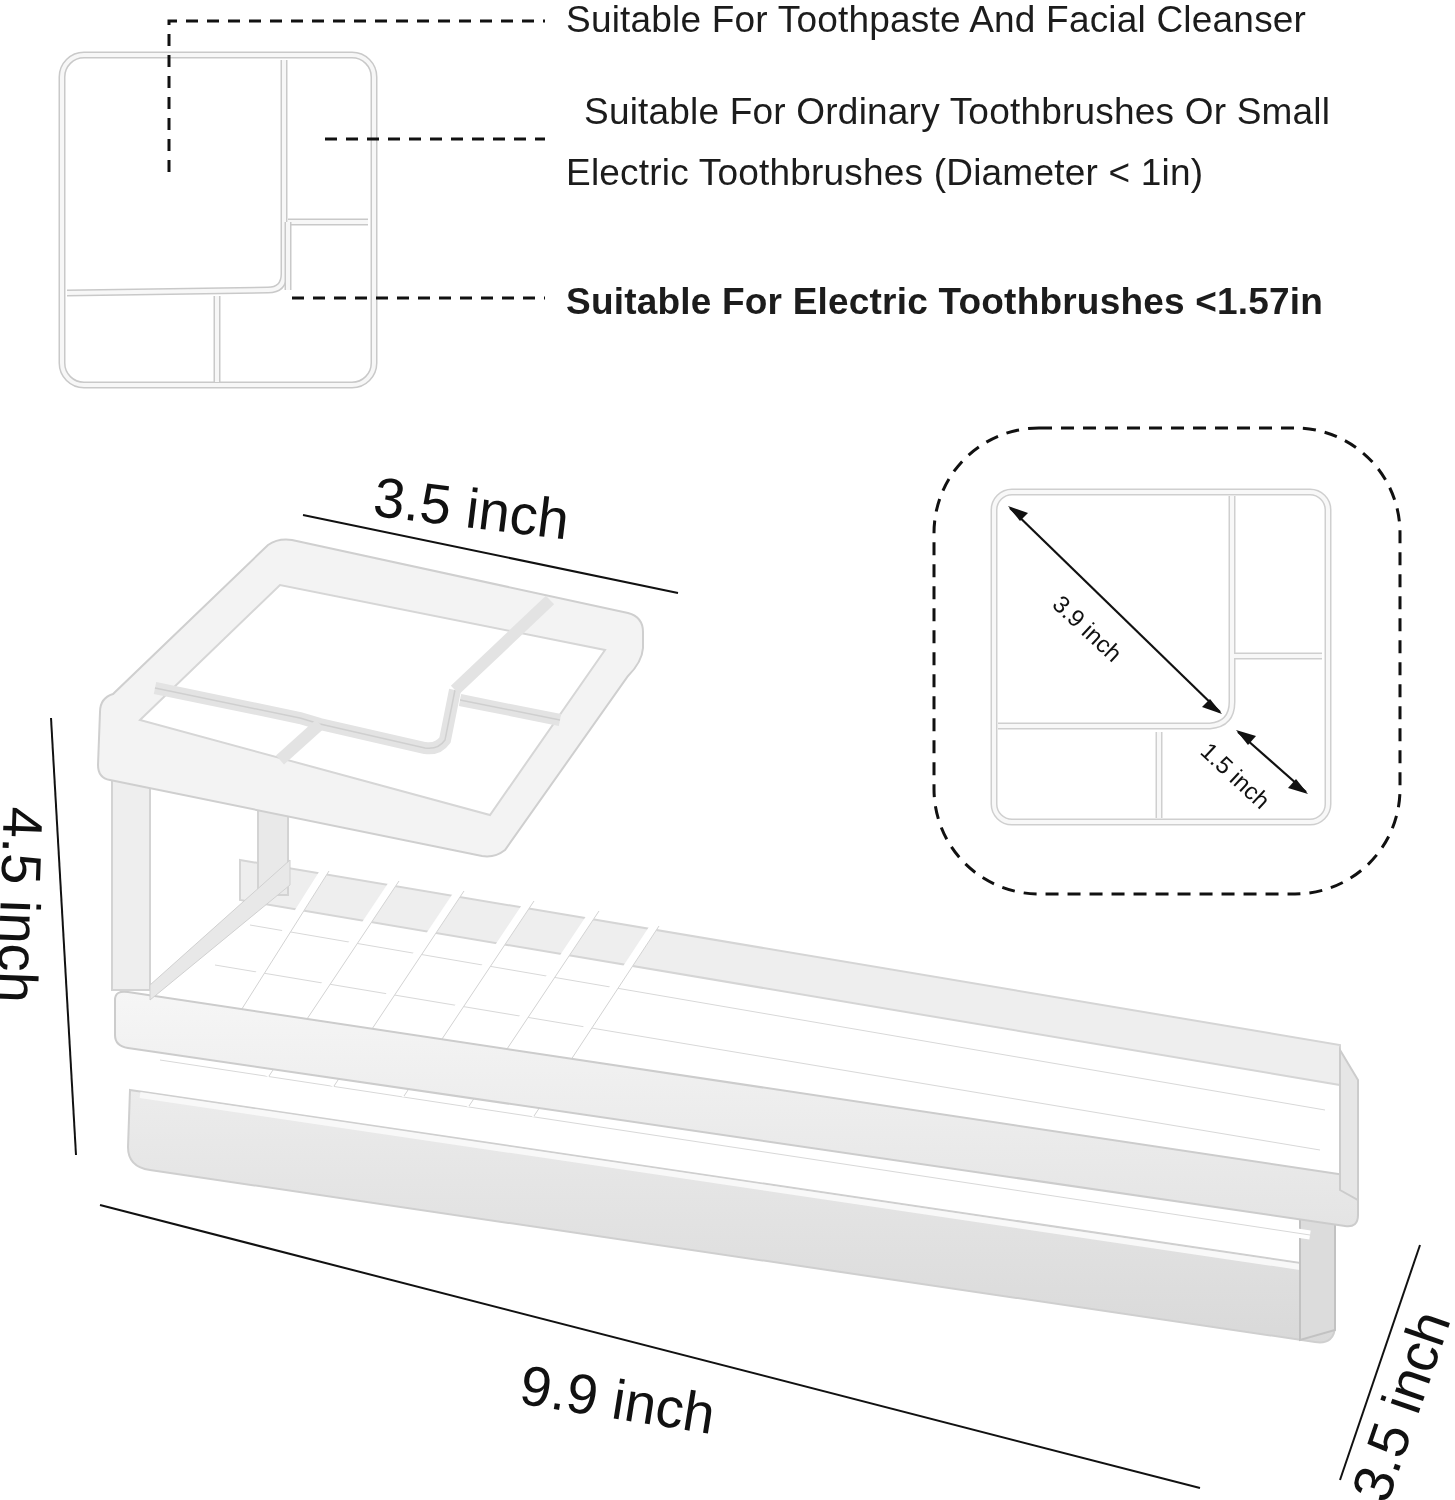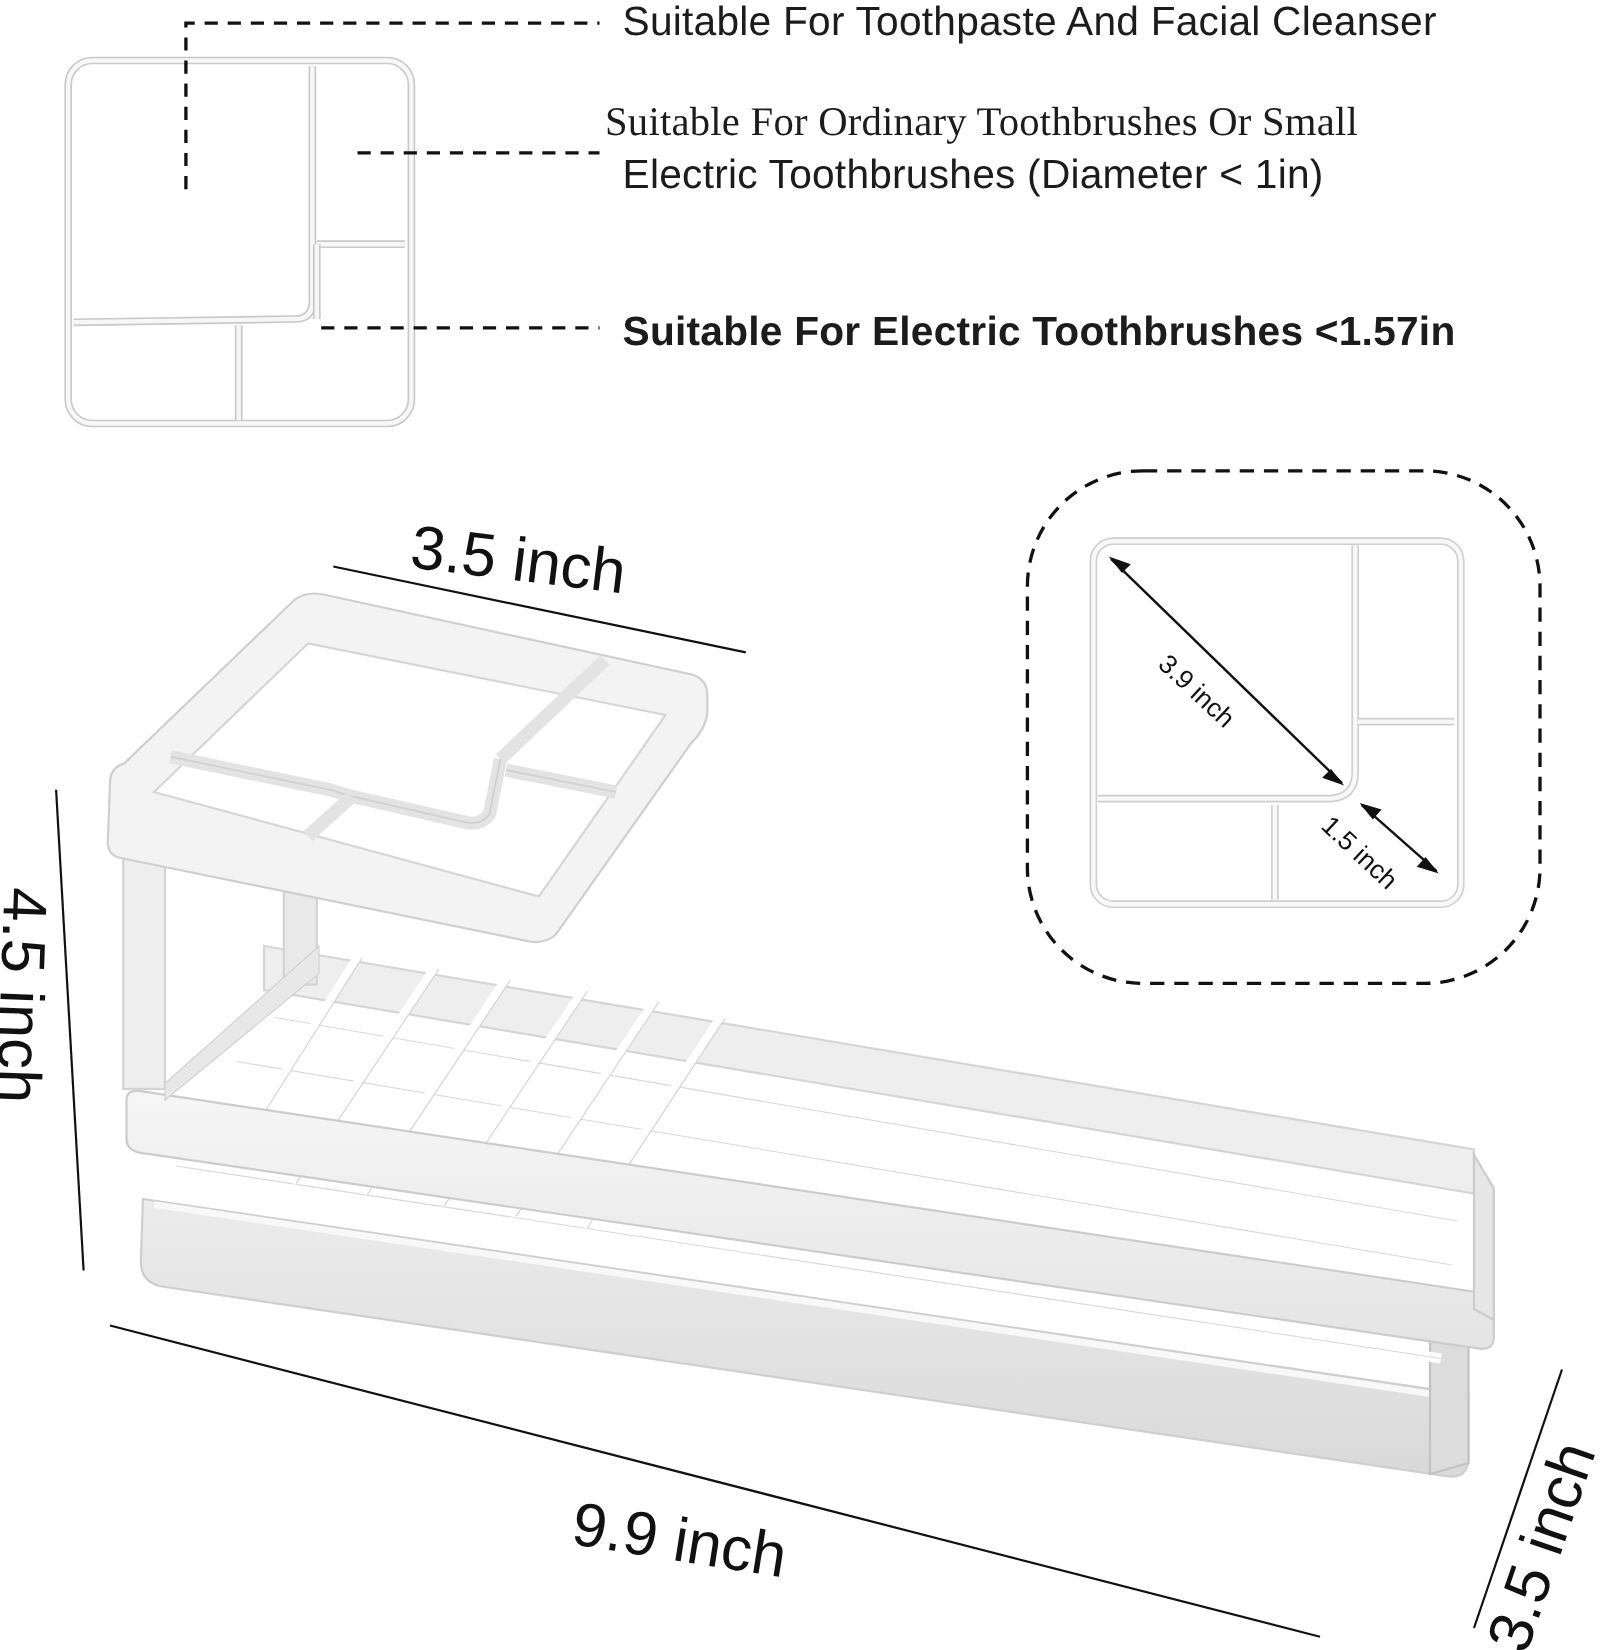--- a/index.html
+++ b/index.html
@@ -31,22 +31,22 @@
     <line x1="217" y1="296" x2="217" y2="382" stroke="#c9c9c9" stroke-width="7"></line>
     <line x1="217" y1="296" x2="217" y2="382" stroke="#f7f7f7" stroke-width="4"></line>
 
     <path d="M169 172 L169 21 L545 21" fill="none" stroke="#111" stroke-width="3" stroke-dasharray="12 9"></path>
     <line x1="325" y1="139" x2="545" y2="139" stroke="#111" stroke-width="3" stroke-dasharray="12 9"></line>
     <line x1="292" y1="298" x2="545" y2="298" stroke="#111" stroke-width="3" stroke-dasharray="12 9"></line>
   </svg>
 </div>
 
 <div class="abs callout-text" style="left:566px;top:-4px;">Suitable For Toothpaste And Facial Cleanser</div>
-<div class="abs callout-text" style="left:550px;top:88px;font-family:Liberation Serif, serif;">Suitable For Ordinary Toothbrushes Or Small</div>
-<div class="abs callout-text" style="left:566px;top:135px;">Electric Toothbrushes (Diameter &lt; 1in)</div>
+<div class="abs callout-text" style="left:584px;top:88px;">Suitable For Ordinary Toothbrushes Or Small</div>
+<div class="abs callout-text" style="left:566px;top:149px;">Electric Toothbrushes (Diameter &lt; 1in)</div>
 <div class="abs callout-text" style="left:566px;top:278px;font-weight:bold;">Suitable For Electric Toothbrushes &lt;1.57in</div>
 
 <div class="abs" style="left:930px;top:420px;width:480px;height:480px;">
   <svg width="480" height="480">
     <rect x="4" y="8" width="466" height="466" rx="105" fill="none" stroke="#111" stroke-width="3" stroke-dasharray="13 9"></rect>
 
     <rect x="64" y="72" width="334" height="330" rx="18" fill="none" stroke="#cfcfcf" stroke-width="7"></rect>
     <rect x="64" y="72" width="334" height="330" rx="18" fill="none" stroke="#f8f8f8" stroke-width="4"></rect>
     <path d="M68 306 L280 306 Q302 304 302 282 L302 76" fill="none" stroke="#cfcfcf" stroke-width="7"></path>
     <path d="M68 306 L280 306 Q302 304 302 282 L302 76" fill="none" stroke="#f8f8f8" stroke-width="4"></path>

